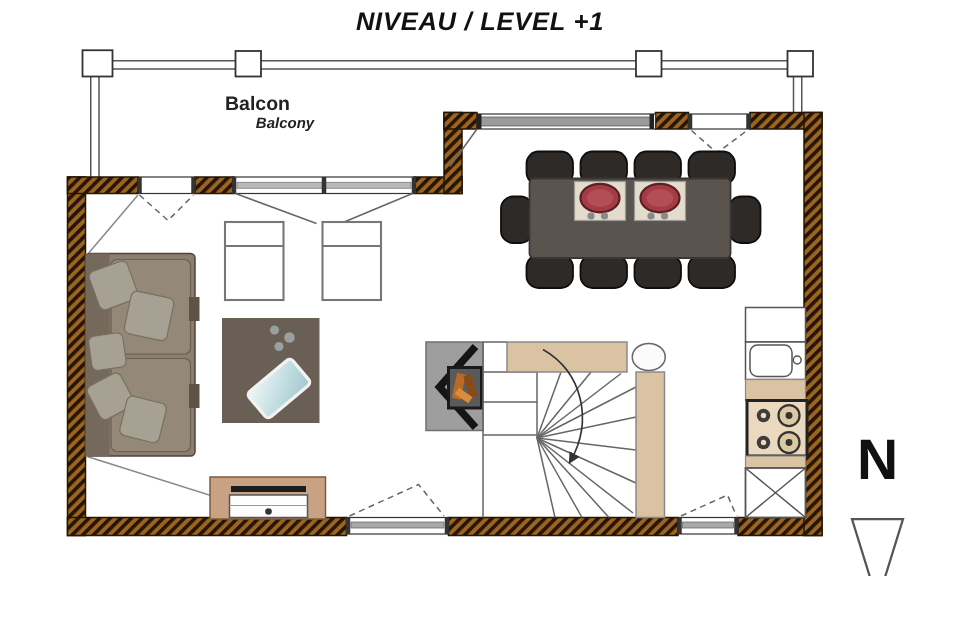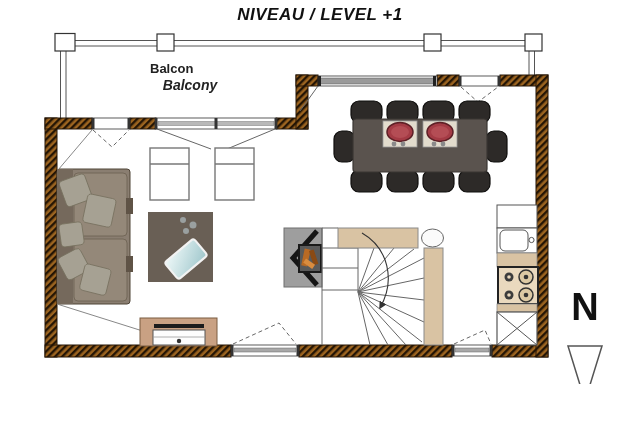--- a/index.html
+++ b/index.html
@@ -7,21 +7,21 @@
     position:relative;width:640px;height:384px;background:#ffffff;overflow:hidden;
     font-family:"Liberation Sans",sans-serif;color:#1a1a1a;
   }
   .plan svg{position:absolute;left:0;top:0;}
   .label{position:absolute;white-space:nowrap;}
   .title{
     left:50%;top:5px;transform:translateX(-50%);
     font-size:17px;font-weight:700;font-style:italic;letter-spacing:.5px;color:#111;
   }
   .balcon-fr{left:150px;top:61px;width:80px;text-align:left;font-size:13px;font-weight:700;color:#222;}
-  .balcon-en{left:150px;top:77px;width:80px;text-align:center;font-size:14px;font-weight:700;font-style:italic;color:#222;}
+  .balcon-en{left:150px;top:77px;width:80px;text-align:center;font-size:10px;font-weight:700;font-style:italic;color:#222;}
   .north-n{left:566px;top:288px;width:38px;text-align:center;font-size:38px;font-weight:800;line-height:1;color:#111;}
 </style>
 </head>
 <body>
 
 <div class="plan">
 
   <svg width="640" height="427" viewBox="0 0 640 427">
     <defs>
       <pattern id="hatch" width="5" height="5" patternUnits="userSpaceOnUse" patternTransform="rotate(45)">

